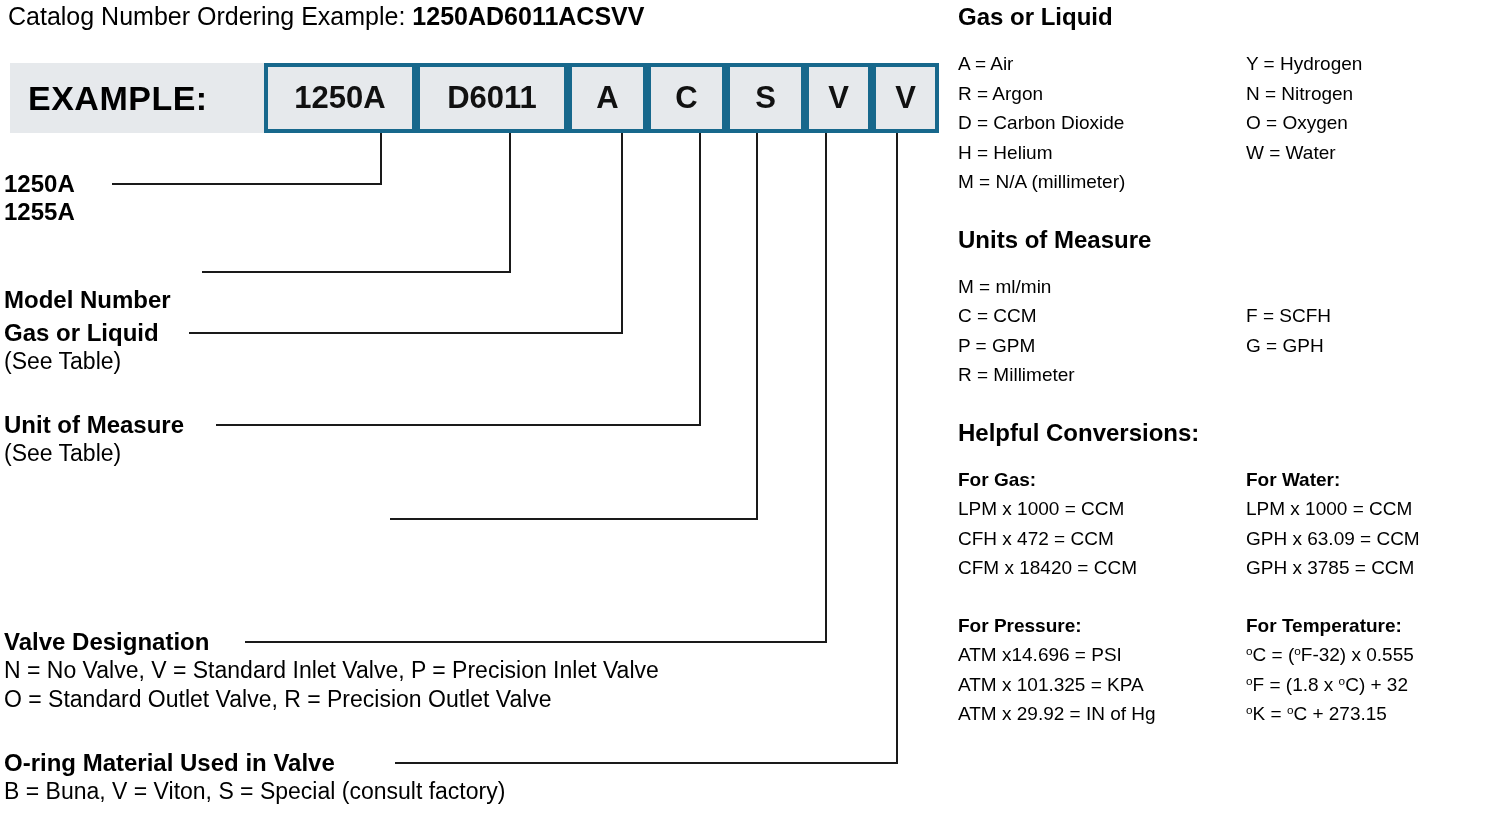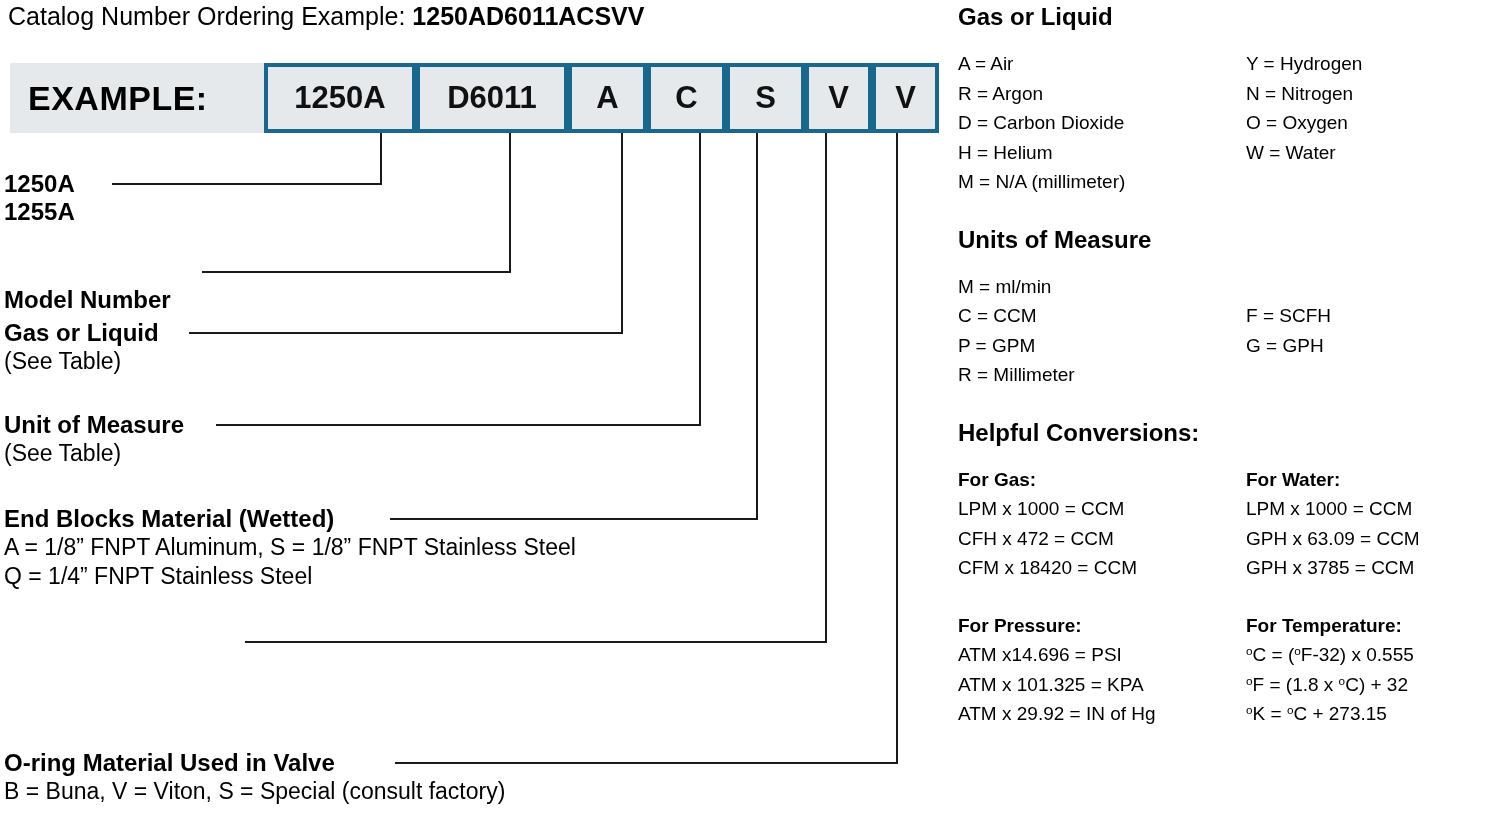--- a/index.html
+++ b/index.html
@@ -115,26 +115,26 @@
   <div class="lf" style="left:4px;top:319px;">
     <div class="hd">Gas or Liquid</div>
     <div class="sub">(See Table)</div>
   </div>
 
   <div class="lf" style="left:4px;top:411px;">
     <div class="hd">Unit of Measure</div>
     <div class="sub">(See Table)</div>
   </div>
 
-  <div class="lf" style="left:4px;top:505px;">
-    <div class="hd">End Blocks Material (Wetted)</div>
-    <div class="sub">A = 1/8” FNPT Aluminum, S = 1/8” FNPT Stainless Steel</div>
-    <div class="sub">Q = 1/4” FNPT Stainless Steel</div>
-  </div>
-
+
+  <div class="lf" style="left:4px;top:628px;">
+    <div class="hd">Valve Designation</div>
+    <div class="sub">N = No Valve, V = Standard Inlet Valve, P = Precision Inlet Valve</div>
+    <div class="sub">O = Standard Outlet Valve, R = Precision Outlet Valve</div>
+  </div>
 
   <div class="lf" style="left:4px;top:749px;">
     <div class="hd">O-ring Material Used in Valve</div>
     <div class="sub">B = Buna, V = Viton, S = Special (consult factory)</div>
   </div>
 
   <div class="rcol">
 
     <div style="height:2px;"></div>
     <div class="sect-hd">Gas or Liquid</div>

